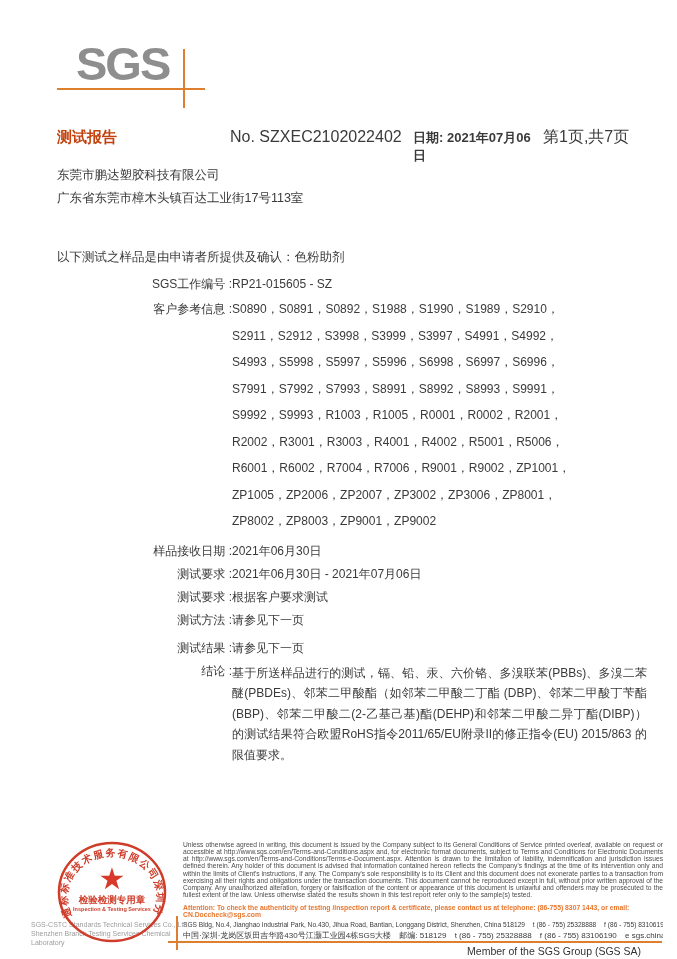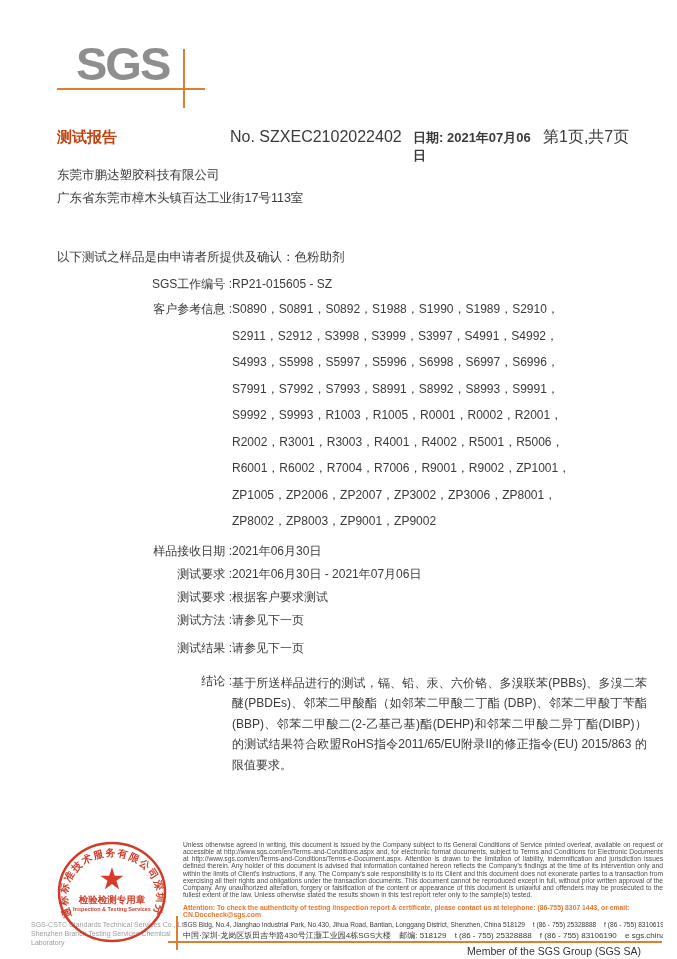--- a/index.html
+++ b/index.html
@@ -23,21 +23,21 @@
 
   .intro { position:absolute; left:57px; top:249px; font-size:12.5px;text-align:center; }
 
   
   .fields { position:absolute; left:57px; top:273px; right:30px; font-size:12px; }
   .frow { display:flex; align-items:flex-start; }
   .flabel { width:175px; flex:0 0 175px; line-height:17px; padding:3px 0;text-align:right; }
   .fvalue { line-height:17px; padding:3px 0; }
   .ref-line { line-height:26.5px; }
   .gap-sm { height:5px; }
-  .conclusion-row { margin-top:10px; }
+  .conclusion-row { }
   .conclusion-text { width:420px; line-height:20.5px; text-align:justify; }
 
   
   .company-lines { position:absolute; left:31px; top:920px; width:170px; font-size:7px;
                    color:#9d9d9d; line-height:9px; z-index:1; }
 
   .stamp { position:absolute; left:56px; top:840px; width:112px; height:104px; z-index:2; }
   .stamp svg { position:absolute; left:0; top:0; }
   .stamp-inner { position:absolute; left:0; top:0; width:112px; height:104px; text-align:center; color:#cf3d2a; }
   .stamp-star { font-size:30px; line-height:30px; margin-top:24px; color:#d8392a; }

